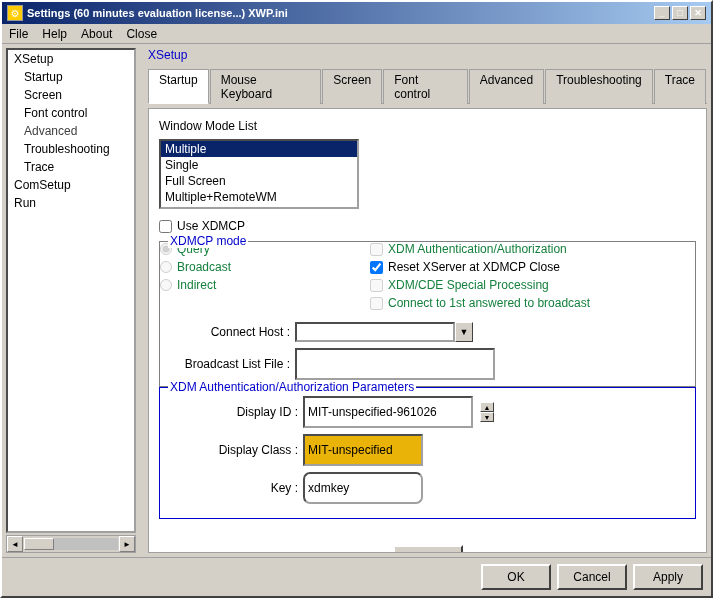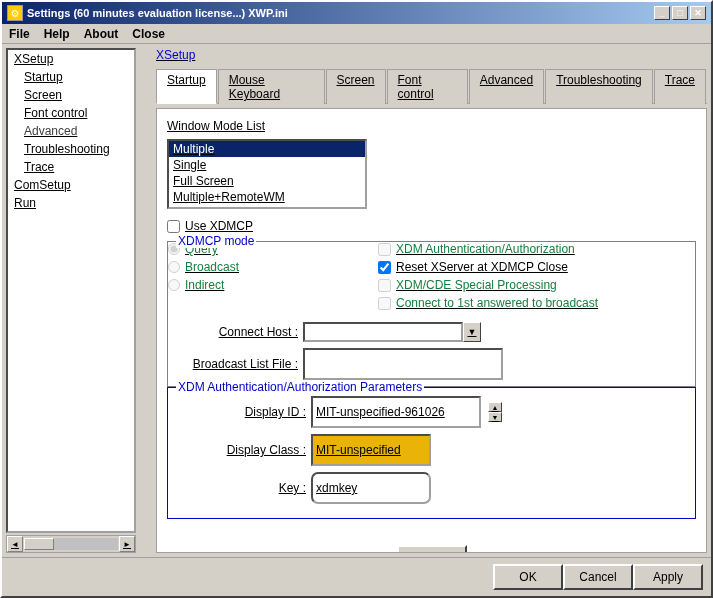--- a/index.html
+++ b/index.html
@@ -73,29 +73,27 @@
       display: flex;
       gap: 8px;
       border-bottom: 1px solid #a0a0a0;
       height: 20px;
       align-items: center;
     }
     .menu-item {
       font-size: 12px;
       cursor: pointer;
       padding: 1px 3px;
-      font-weight: bold;
     }
     .content-area {
       display: flex;
       flex: 1;
       padding: 4px;
-      gap: 20px;
+      gap: 12px;
       overflow: hidden;
-      text-decoration: underline;
     }
     .sidebar-item {
       padding: 2px 6px;
       cursor: pointer;
       font-size: 12px;
     }
     .sidebar-item.child {
       padding-left: 16px;
     }
     .main-panel {
@@ -283,20 +281,21 @@
       display: flex;
       align-items: center;
       justify-content: center;
       cursor: pointer;
       font-size: 7px;
       line-height: 1;
     }
     .bottom-bar {
       display: flex;
       justify-content: flex-end;
+      gap: 6px;
       padding: 6px 8px;
       background: #d4d0c8;
       border-top: 1px solid #a0a0a0;
     }
     .btn {
       min-width: 70px;
       height: 26px;
       background: #d4d0c8;
       border: 2px solid #ffffff;
       border-right-color: #404040;

